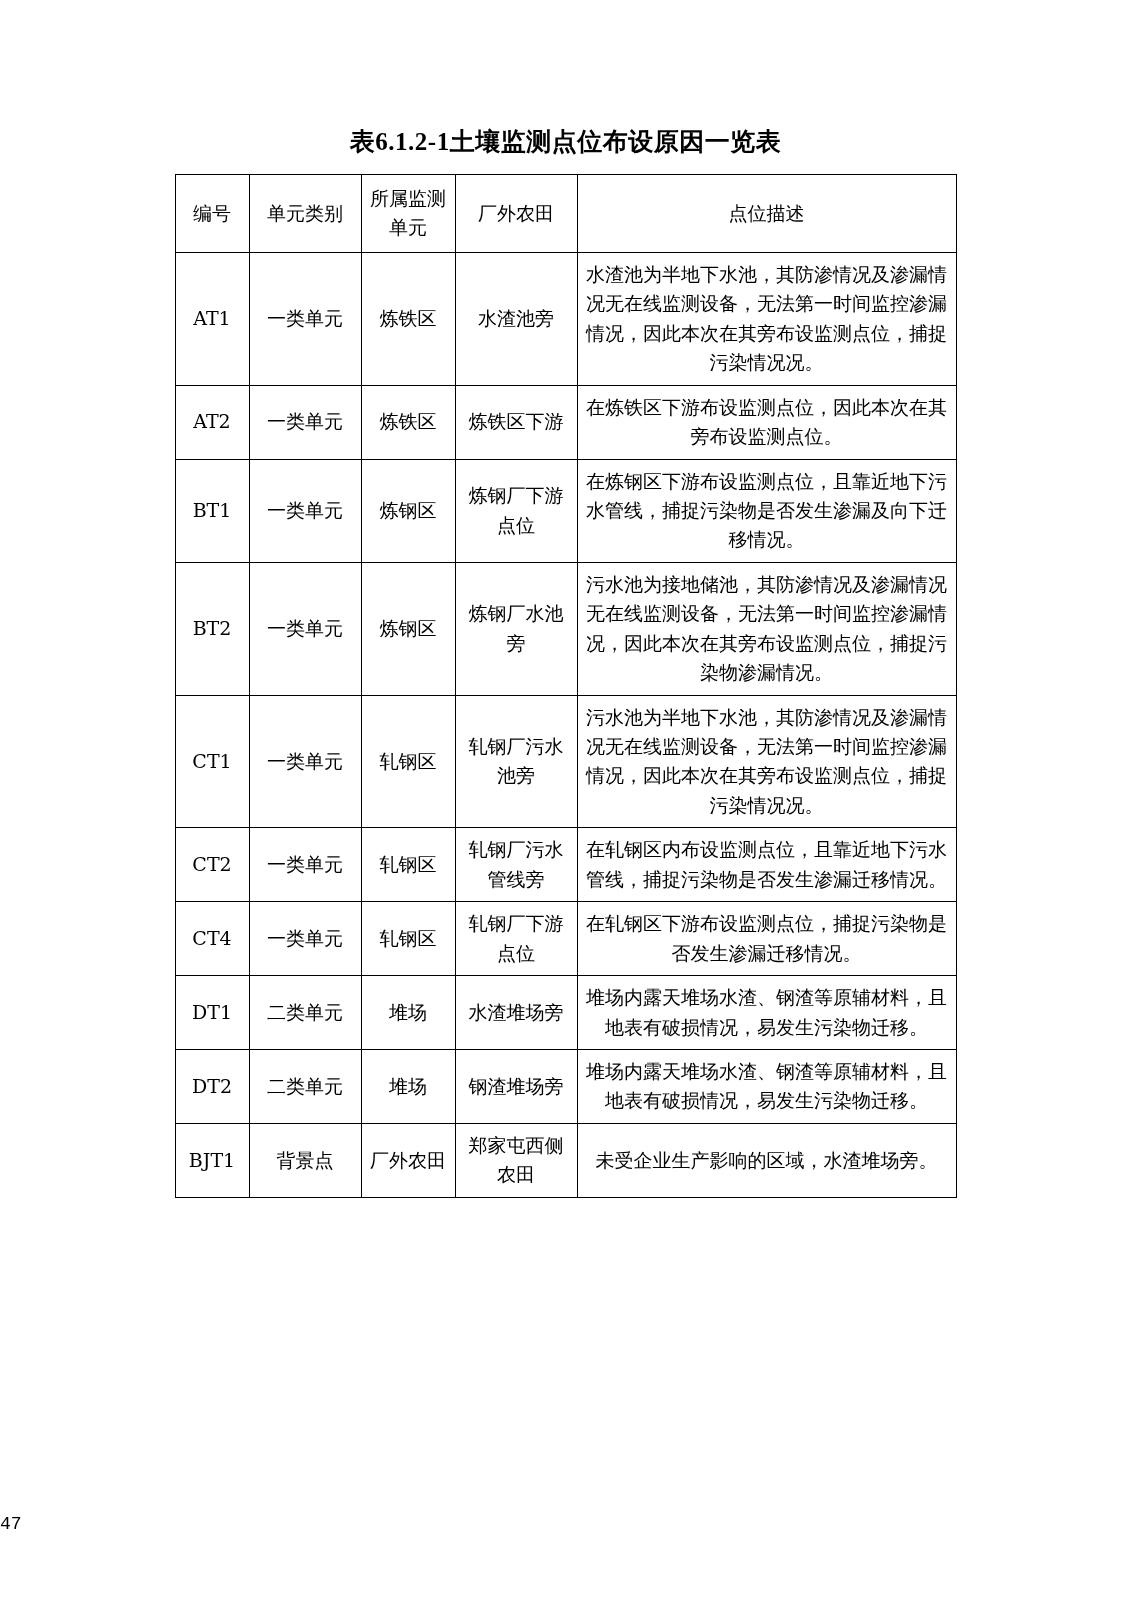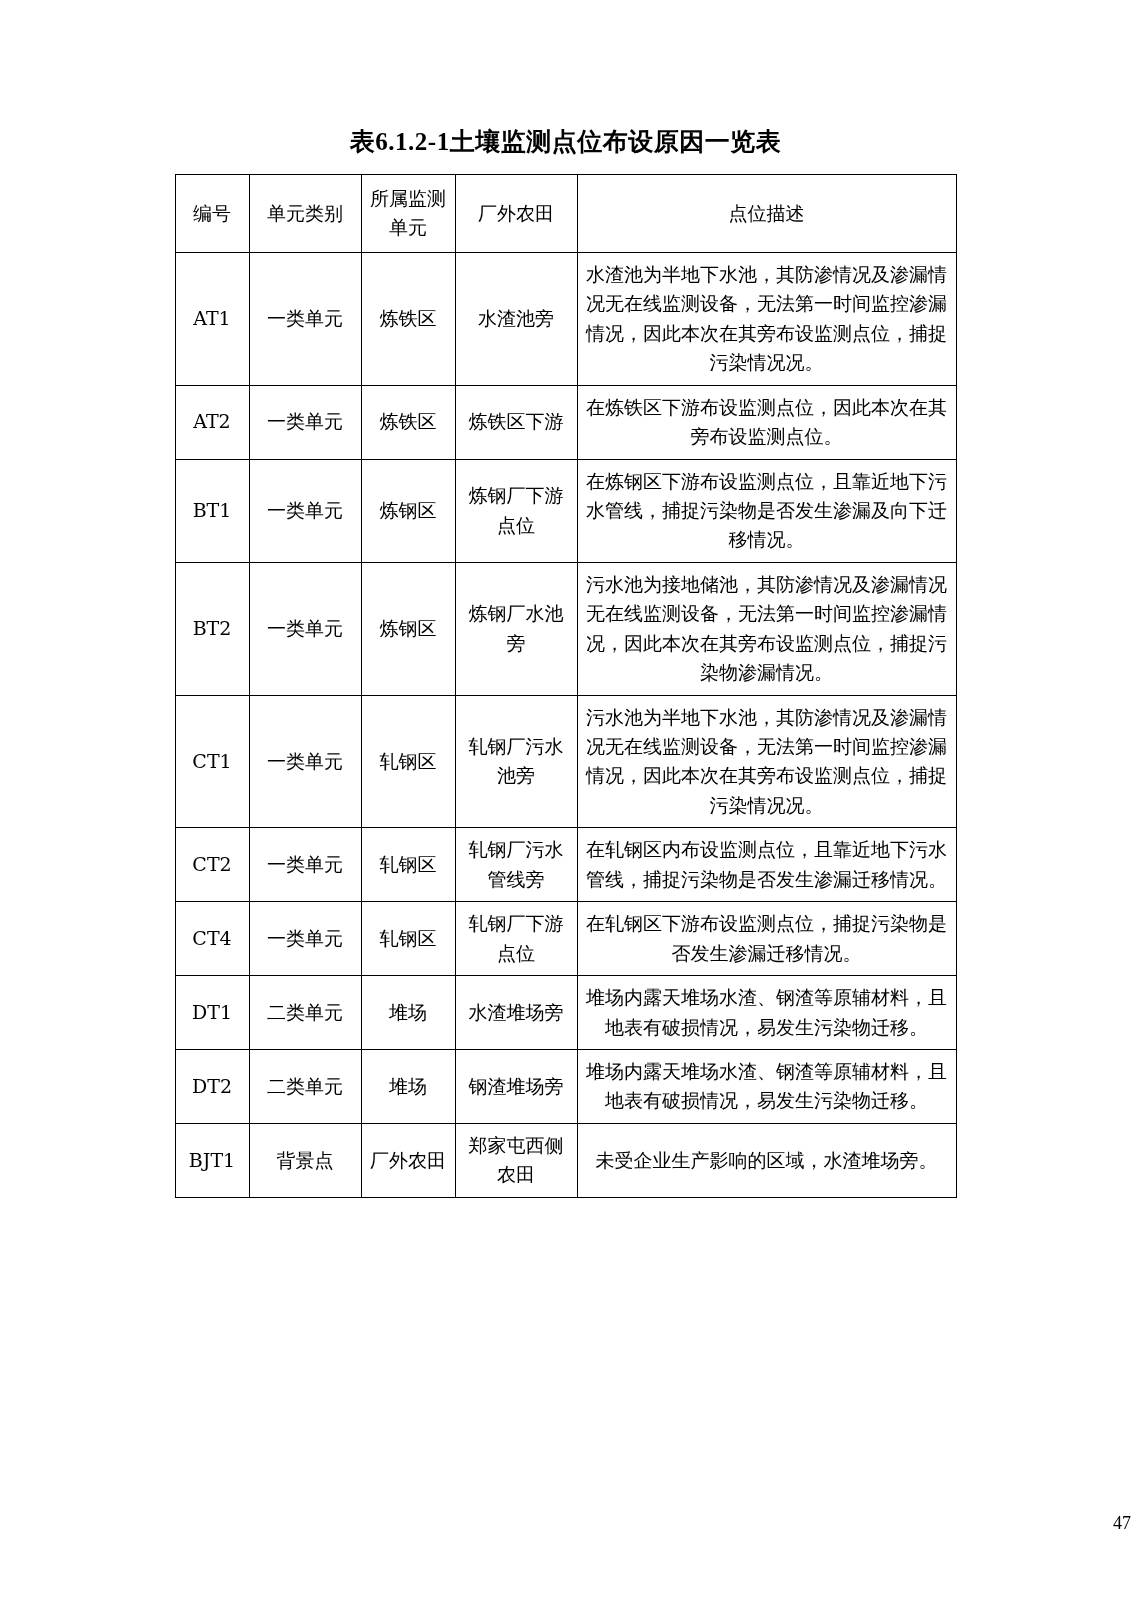--- a/index.html
+++ b/index.html
@@ -58,23 +58,23 @@
     text-align: justify;
     text-align-last: center;
     padding-left: 12px;
     padding-right: 12px;
   }
   .page-number {
     position: absolute;
     bottom: 66px;
     left: 0;
     right: 0;
-    text-align: right;
+    text-align: left;
     font-size: 18px;
-    font-family: Liberation Serif, serif;
+    font-family: Liberation Mono, monospace;
   }
 </style>
 </head>
 <body>
 
 <div class="page">
 
   <div class="doc-title">表6.1.2-1土壤监测点位布设原因一览表</div>
 
   <table class="soil-table">

